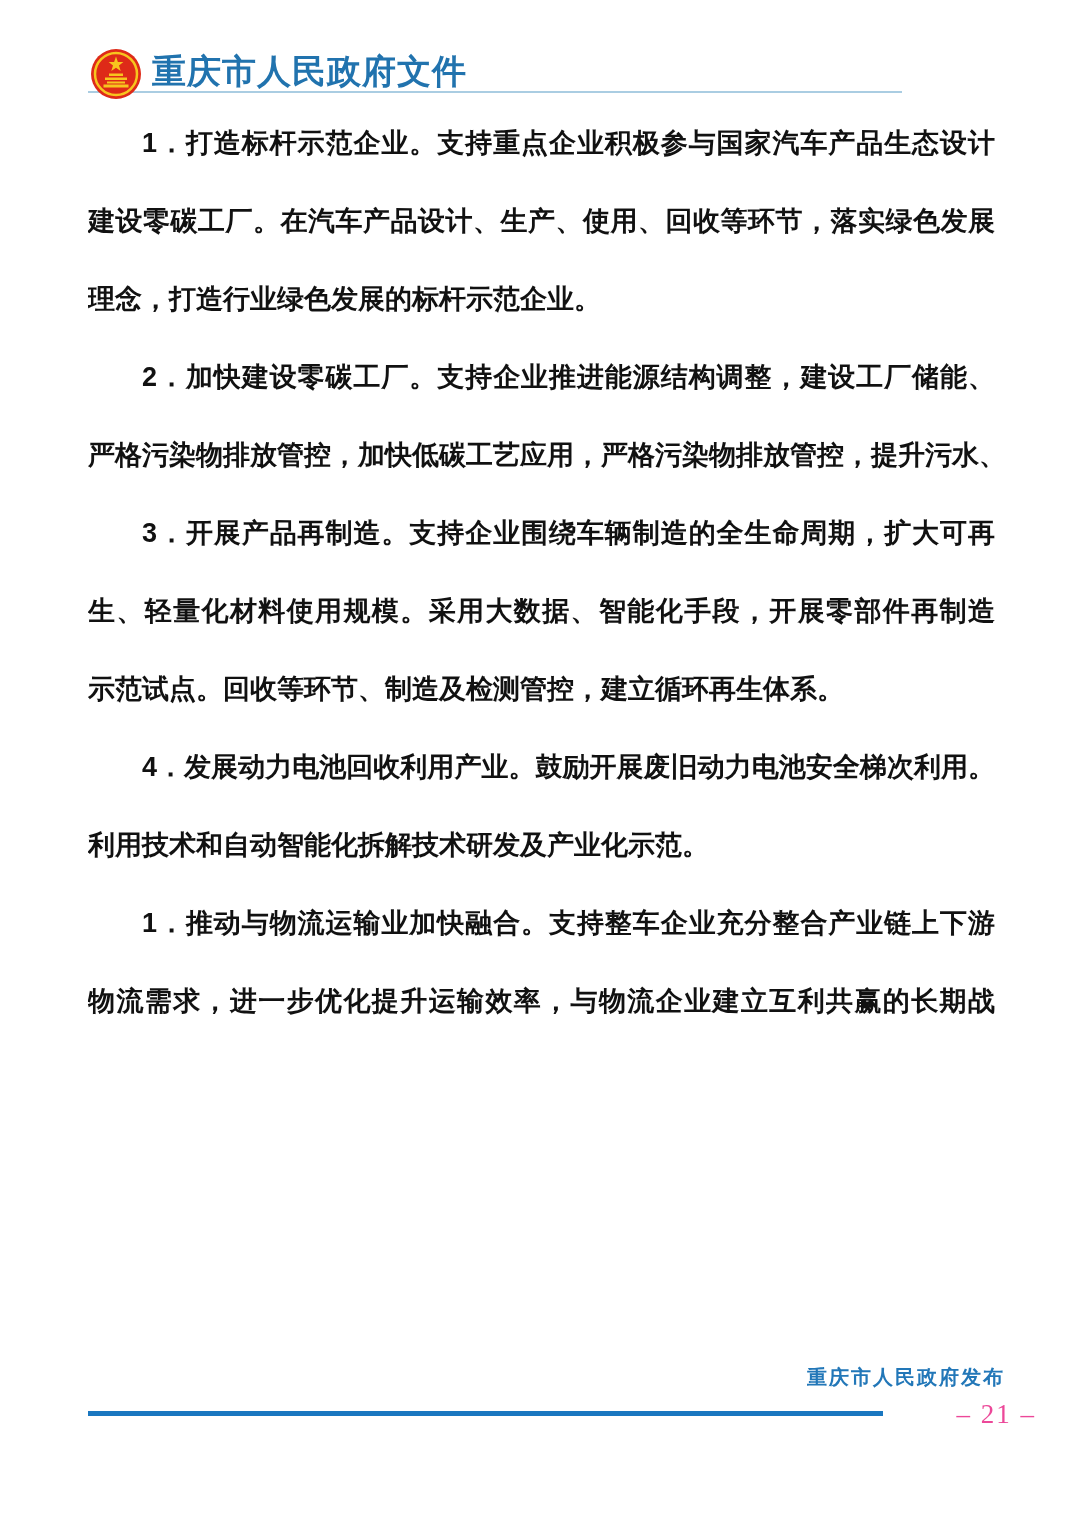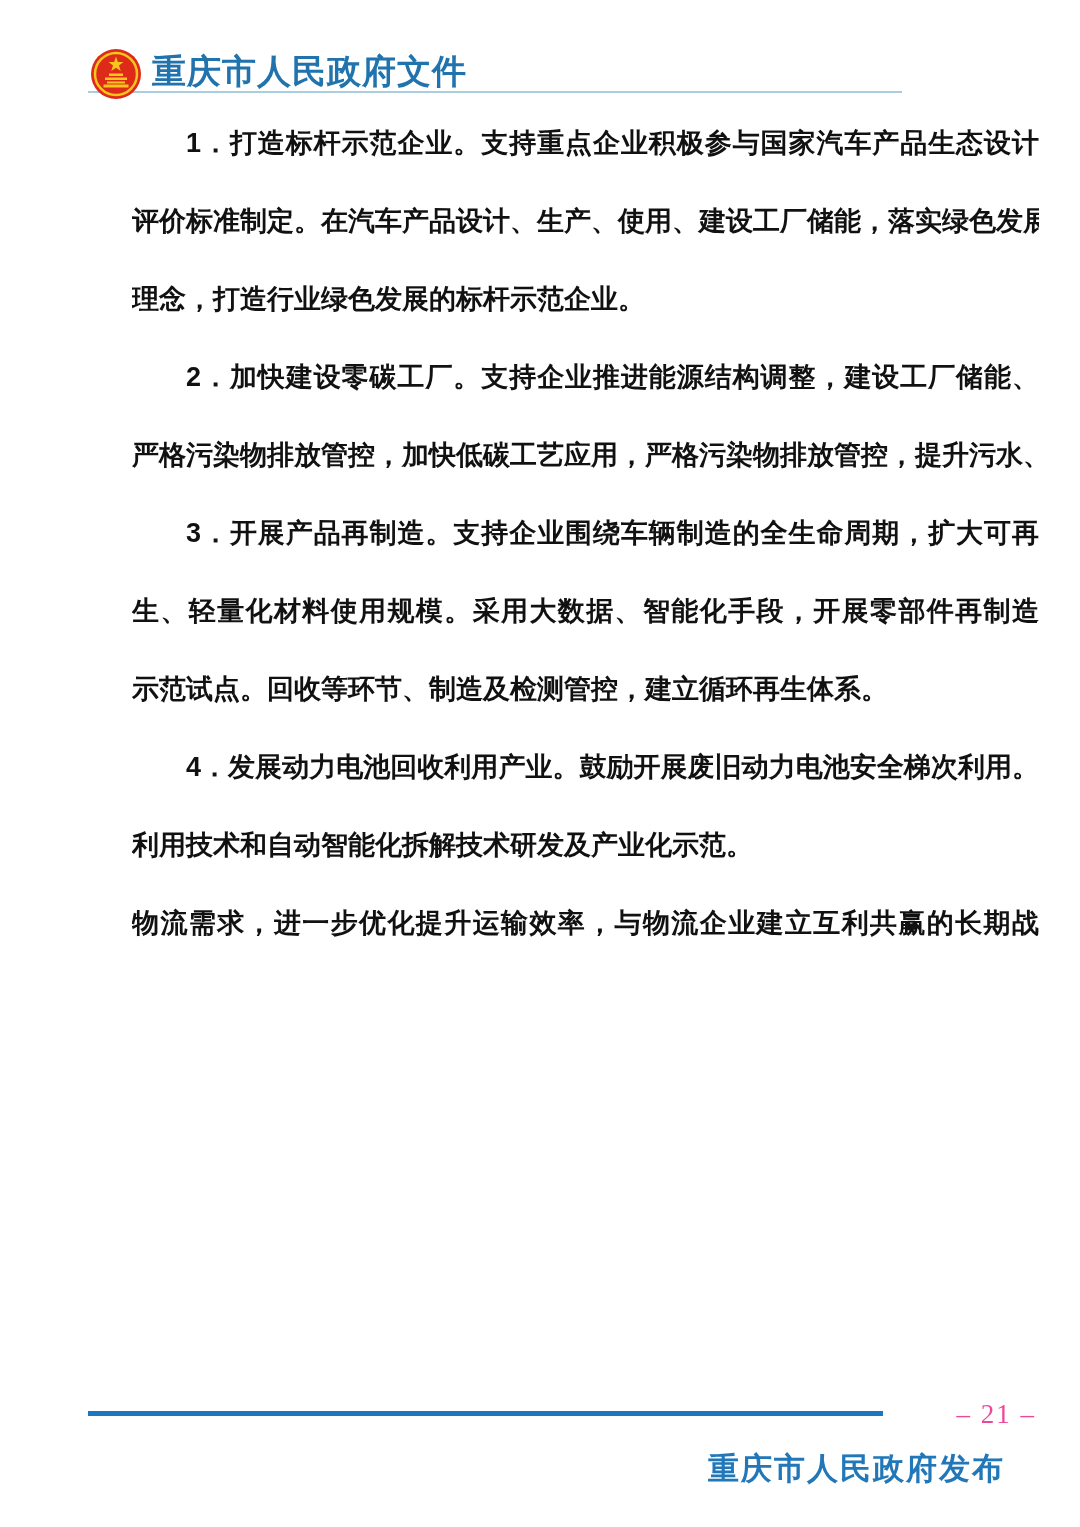--- a/index.html
+++ b/index.html
@@ -29,21 +29,20 @@
   }
   .header-rule{
     position:absolute;left:88px;top:91px;
     width:814px;height:2px;
     background:#aacde2;z-index:1;
   }
   
   .doc-body{
     position:absolute;left:88px;top:104px;
     width:907px;
-    margin-left:44px;
   }
   .line{
     height:78px;line-height:78px;
     font-size:27px;
     font-weight:700;
     color:#111111;
     text-align:justify;
     text-align-last:justify;
     overflow:hidden;
     white-space:nowrap;
@@ -64,24 +63,24 @@
   }
   .page-number{
     position:absolute;right:84px;top:1398px;
     font-family:"Liberation Serif","DejaVu Serif",serif;
     font-size:27px;line-height:32px;
     color:#ec4899;
     letter-spacing:2px;
     white-space:nowrap;
   }
   .publisher{
-    position:absolute;right:115px;top:1450px;
+    position:absolute;right:115px;top:1358px;
     font-family:Liberation Sans, sans-serif;
     font-weight:700;
-    font-size:31px;line-height:38px;
+    font-size:20px;line-height:38px;
     color:#2277b8;
     letter-spacing:2px;
     white-space:nowrap;
   }
 </style>
 </head>
 <body>
 
 <div class="page">
 
@@ -98,29 +97,30 @@
           <rect x="13.5" y="36.5" width="25" height="3"></rect>
         </g>
       </svg>
     </span>
     <div class="header-title">重庆市人民政府文件</div>
     <div class="header-rule"></div>
   </div>
 
   <div class="doc-body">
       <div class="line indent">1．打造标杆示范企业。支持重点企业积极参与国家汽车产品生态设计</div>
-      <div class="line">评价标准制定。在汽车产品设计、生产、使用、建设工厂储能，落实绿色发展</div>
+      <div class="line">建设零碳工厂。在汽车产品设计、生产、使用、回收等环节，落实绿色发展</div>
       <div class="line no-justify">理念，打造行业绿色发展的标杆示范企业。</div>
       <div class="line indent">2．加快建设零碳工厂。支持企业推进能源结构调整，建设工厂储能、</div>
       <div class="line">严格污染物排放管控，加快低碳工艺应用，严格污染物排放管控，提升污水、</div>
       <div class="line indent">3．开展产品再制造。支持企业围绕车辆制造的全生命周期，扩大可再</div>
       <div class="line">生、轻量化材料使用规模。采用大数据、智能化手段，开展零部件再制造</div>
       <div class="line no-justify">示范试点。回收等环节、制造及检测管控，建立循环再生体系。</div>
       <div class="line indent">4．发展动力电池回收利用产业。鼓励开展废旧动力电池安全梯次利用。</div>
       <div class="line no-justify">利用技术和自动智能化拆解技术研发及产业化示范。</div>
+      <div class="line indent">1．推动与物流运输业加快融合。支持整车企业充分整合产业链上下游</div>
       <div class="line">物流需求，进一步优化提升运输效率，与物流企业建立互利共赢的长期战</div>
     </div>
 
   <div>
     <div class="footer-rule"></div>
     <div class="page-number">– 21 –</div>
     <div class="publisher">重庆市人民政府发布</div>
   </div>
 
 </div>

